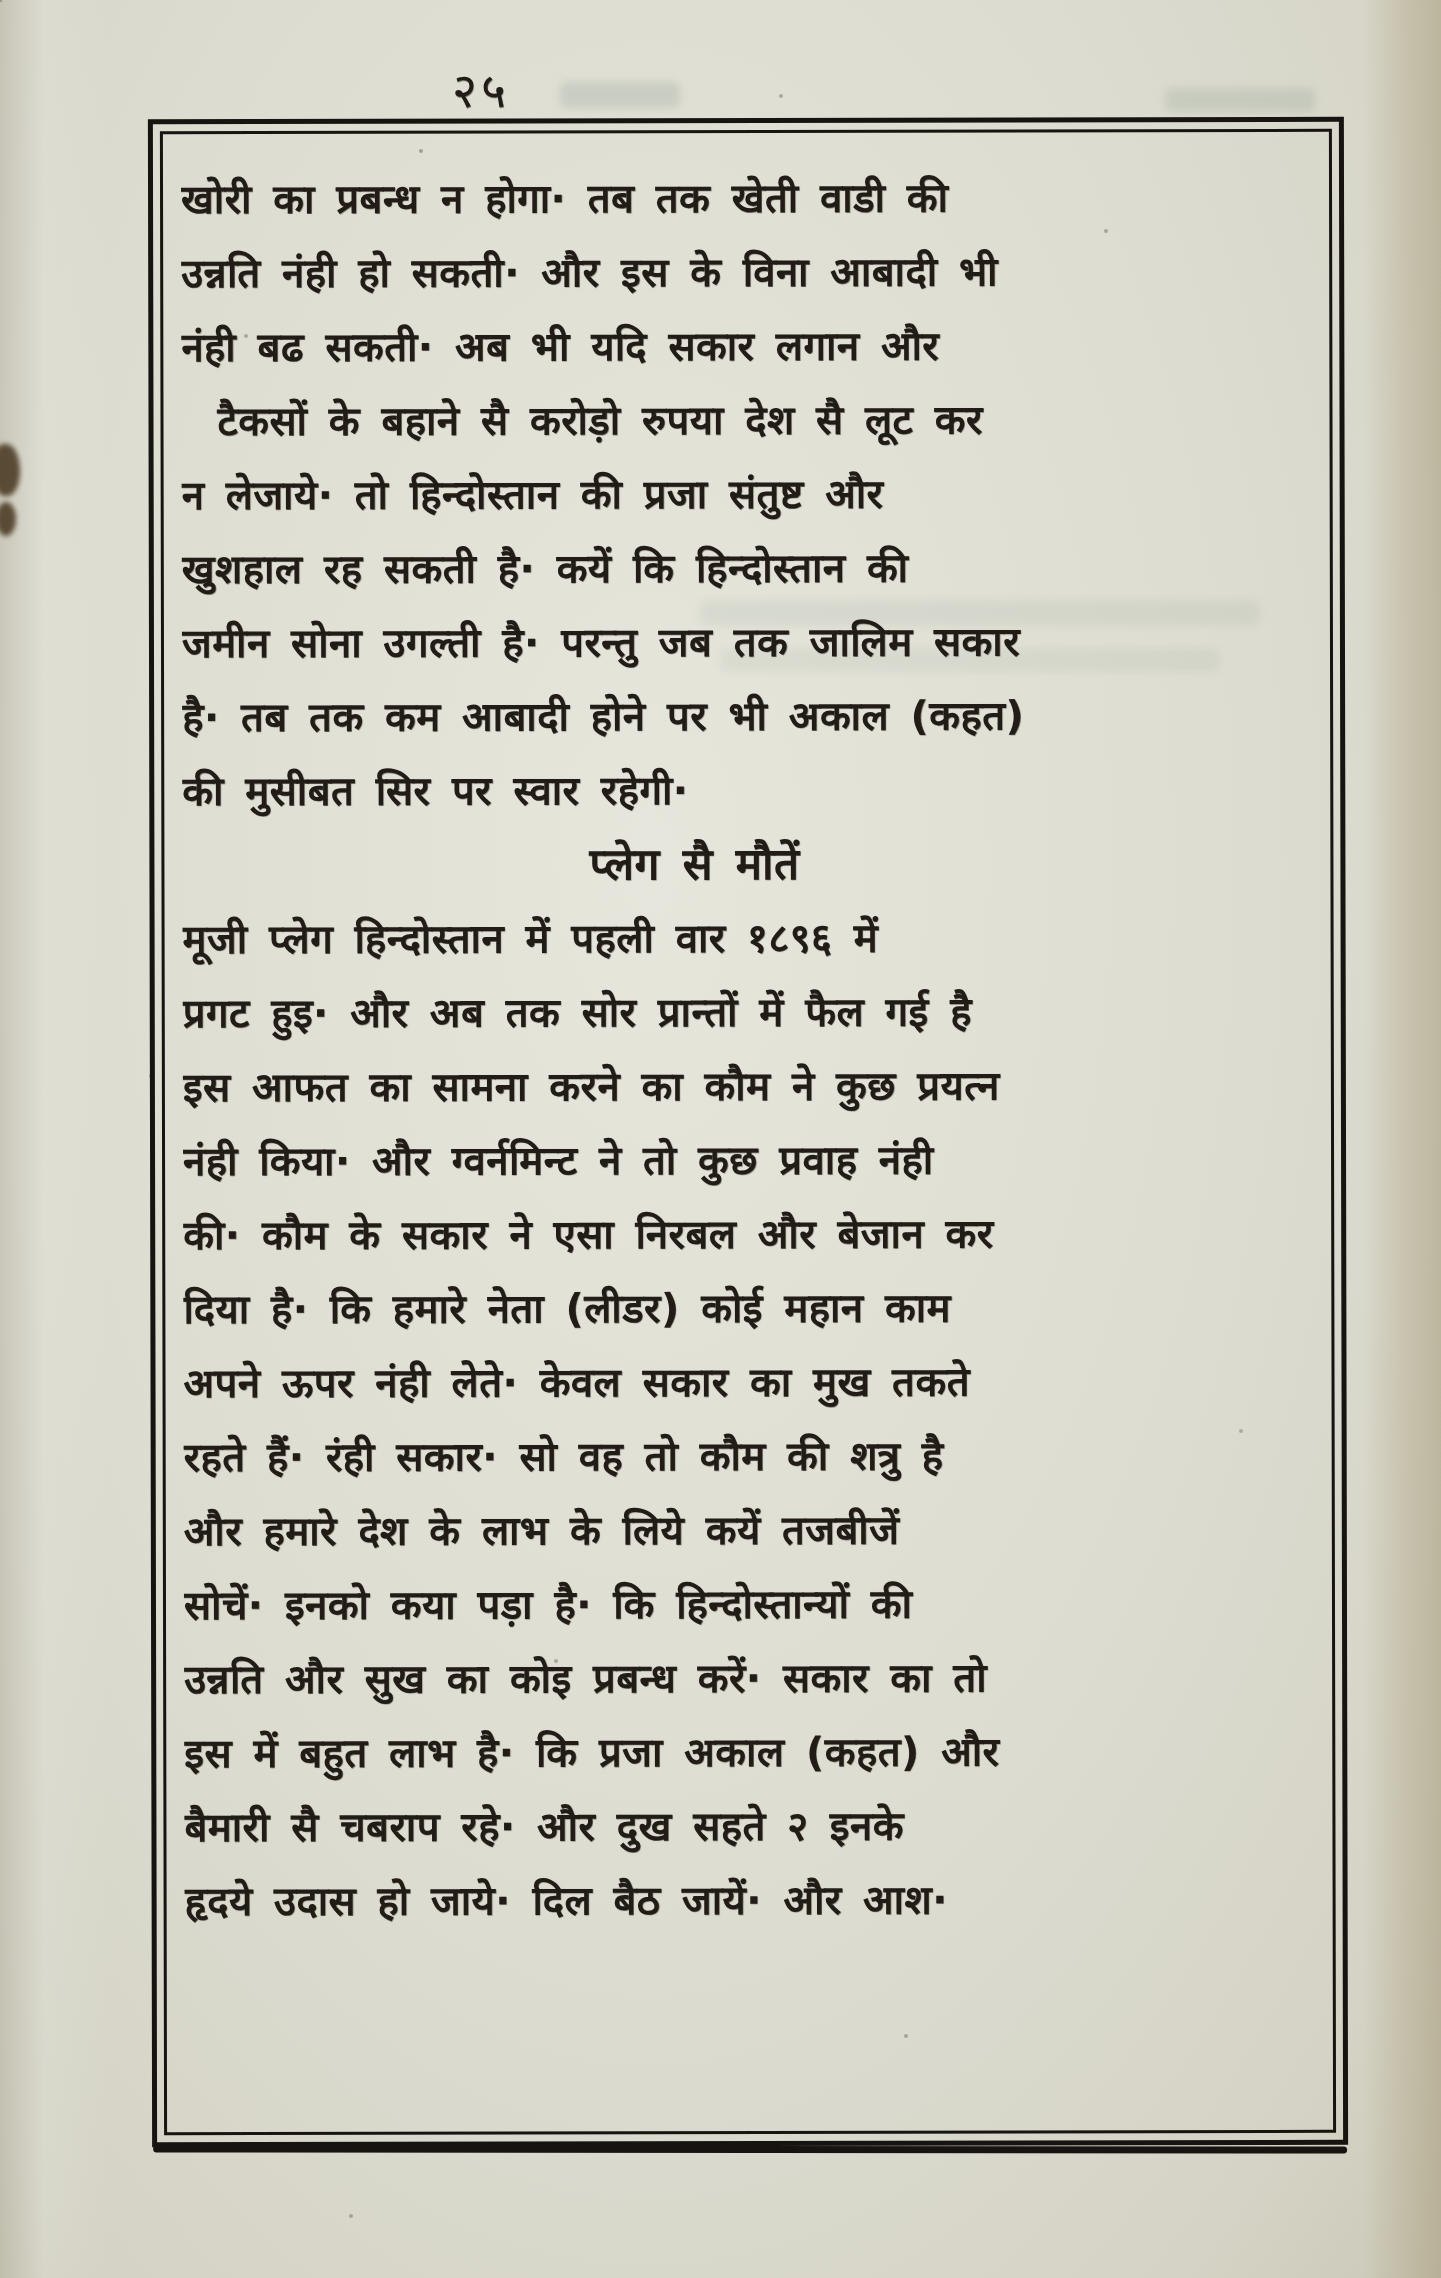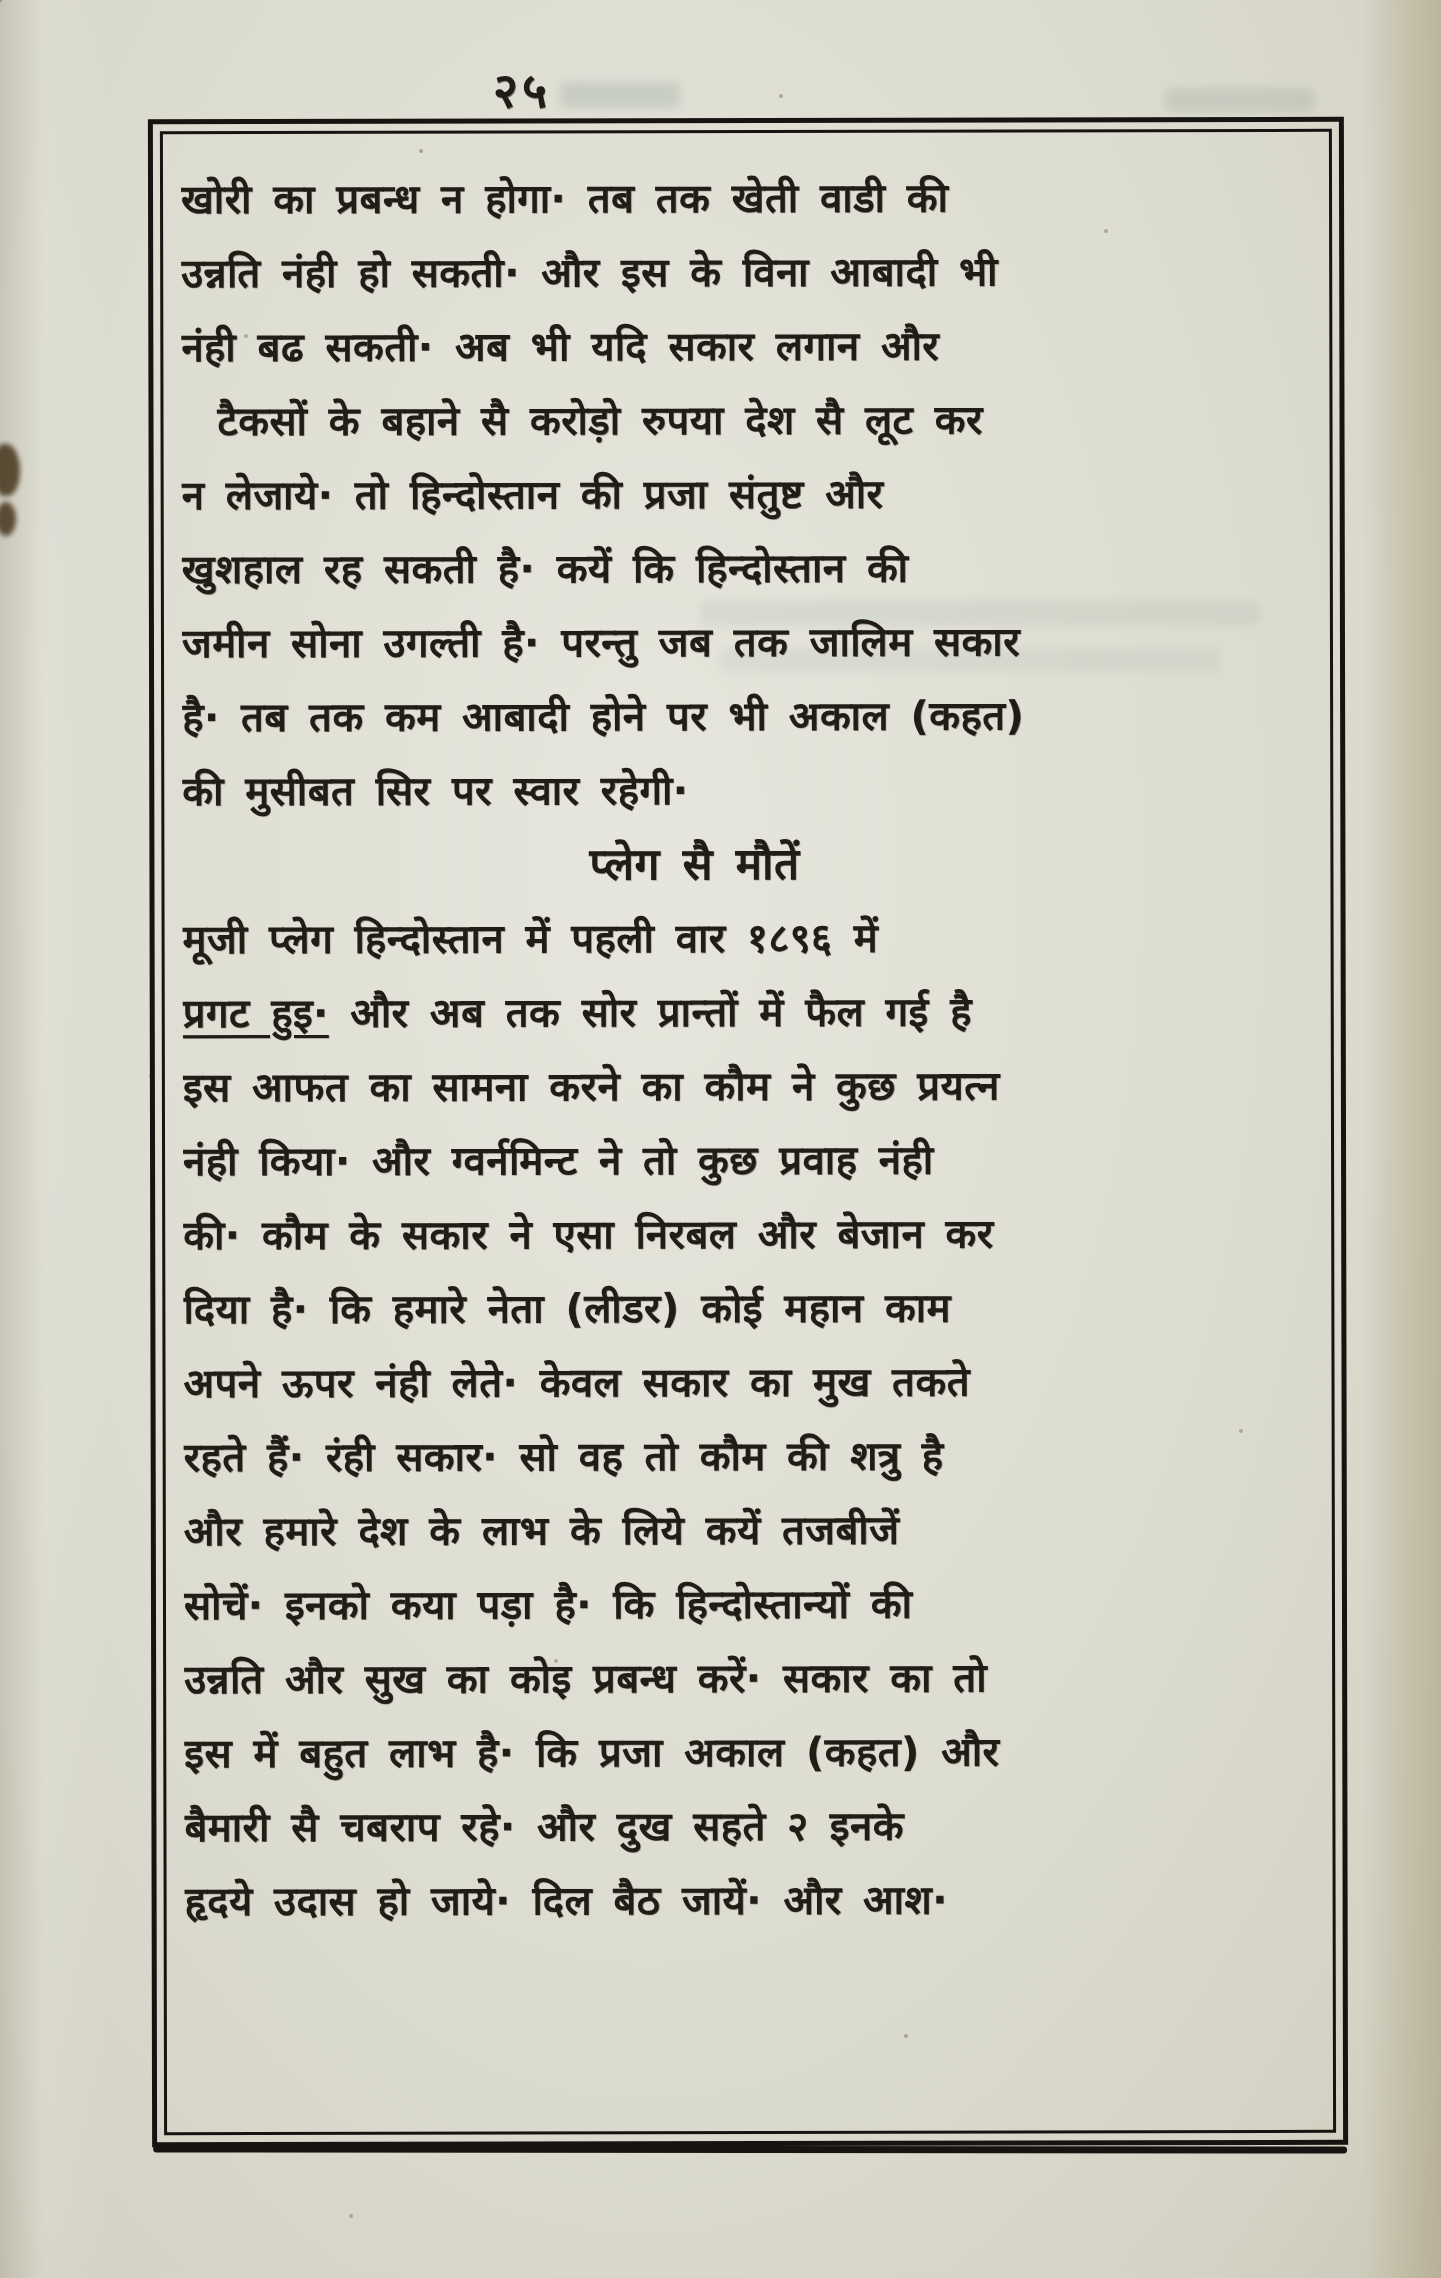--- a/index.html
+++ b/index.html
@@ -36,21 +36,21 @@
   }
   
   .ghost{position:absolute;background:#8fa193;filter:blur(4px);border-radius:6px;}
   .ghost-a{left:560px;top:82px;width:120px;height:26px;opacity:.28;}
   .ghost-b{left:1165px;top:88px;width:150px;height:24px;opacity:.25;}
   .ghost-c{left:700px;top:600px;width:560px;height:26px;opacity:.14;}
   .ghost-d{left:720px;top:648px;width:500px;height:24px;opacity:.12;}
 
   .page-number{
     position:absolute;left:452px;top:56px;width:140px;
-    font-size:48px;font-weight:700;text-align:center;
+    font-size:48px;font-weight:400;
     letter-spacing:4px;
     text-shadow:.6px .6px .7px rgba(25,20,12,.55);
   }
 
   .frame{
     position:absolute;left:150px;top:118px;width:1196px;height:2028px;
     border:5px solid #171310;
     box-sizing:border-box;
     transform:rotate(-.12deg);
   }
@@ -70,21 +70,21 @@
     position:absolute;left:28px;top:38px;right:14px;
     line-height:74px;
     font-size:40px;font-weight:600;
     letter-spacing:.5px;word-spacing:7px;
     white-space:nowrap;overflow:hidden;
     text-shadow:.6px .6px .7px rgba(25,20,12,.5);
   }
   .ln{height:74px;}
   .ln.indent{padding-left:36px;}
   .ln.heading{text-align:center;font-weight:700;font-size:44px;padding-right:120px;}
-  .u{text-decoration:underline;text-decoration-thickness:3px;text-underline-offset:8px;}
+  .u{text-decoration-thickness:3px;text-underline-offset:8px;}
 </style>
 </head>
 <body>
 
 <div class="scan">
 
   <div class="edge-left"></div>
   <div class="edge-right"></div>
   <div class="gutter-stain stain-a"></div>
   <div class="gutter-stain stain-b"></div>

